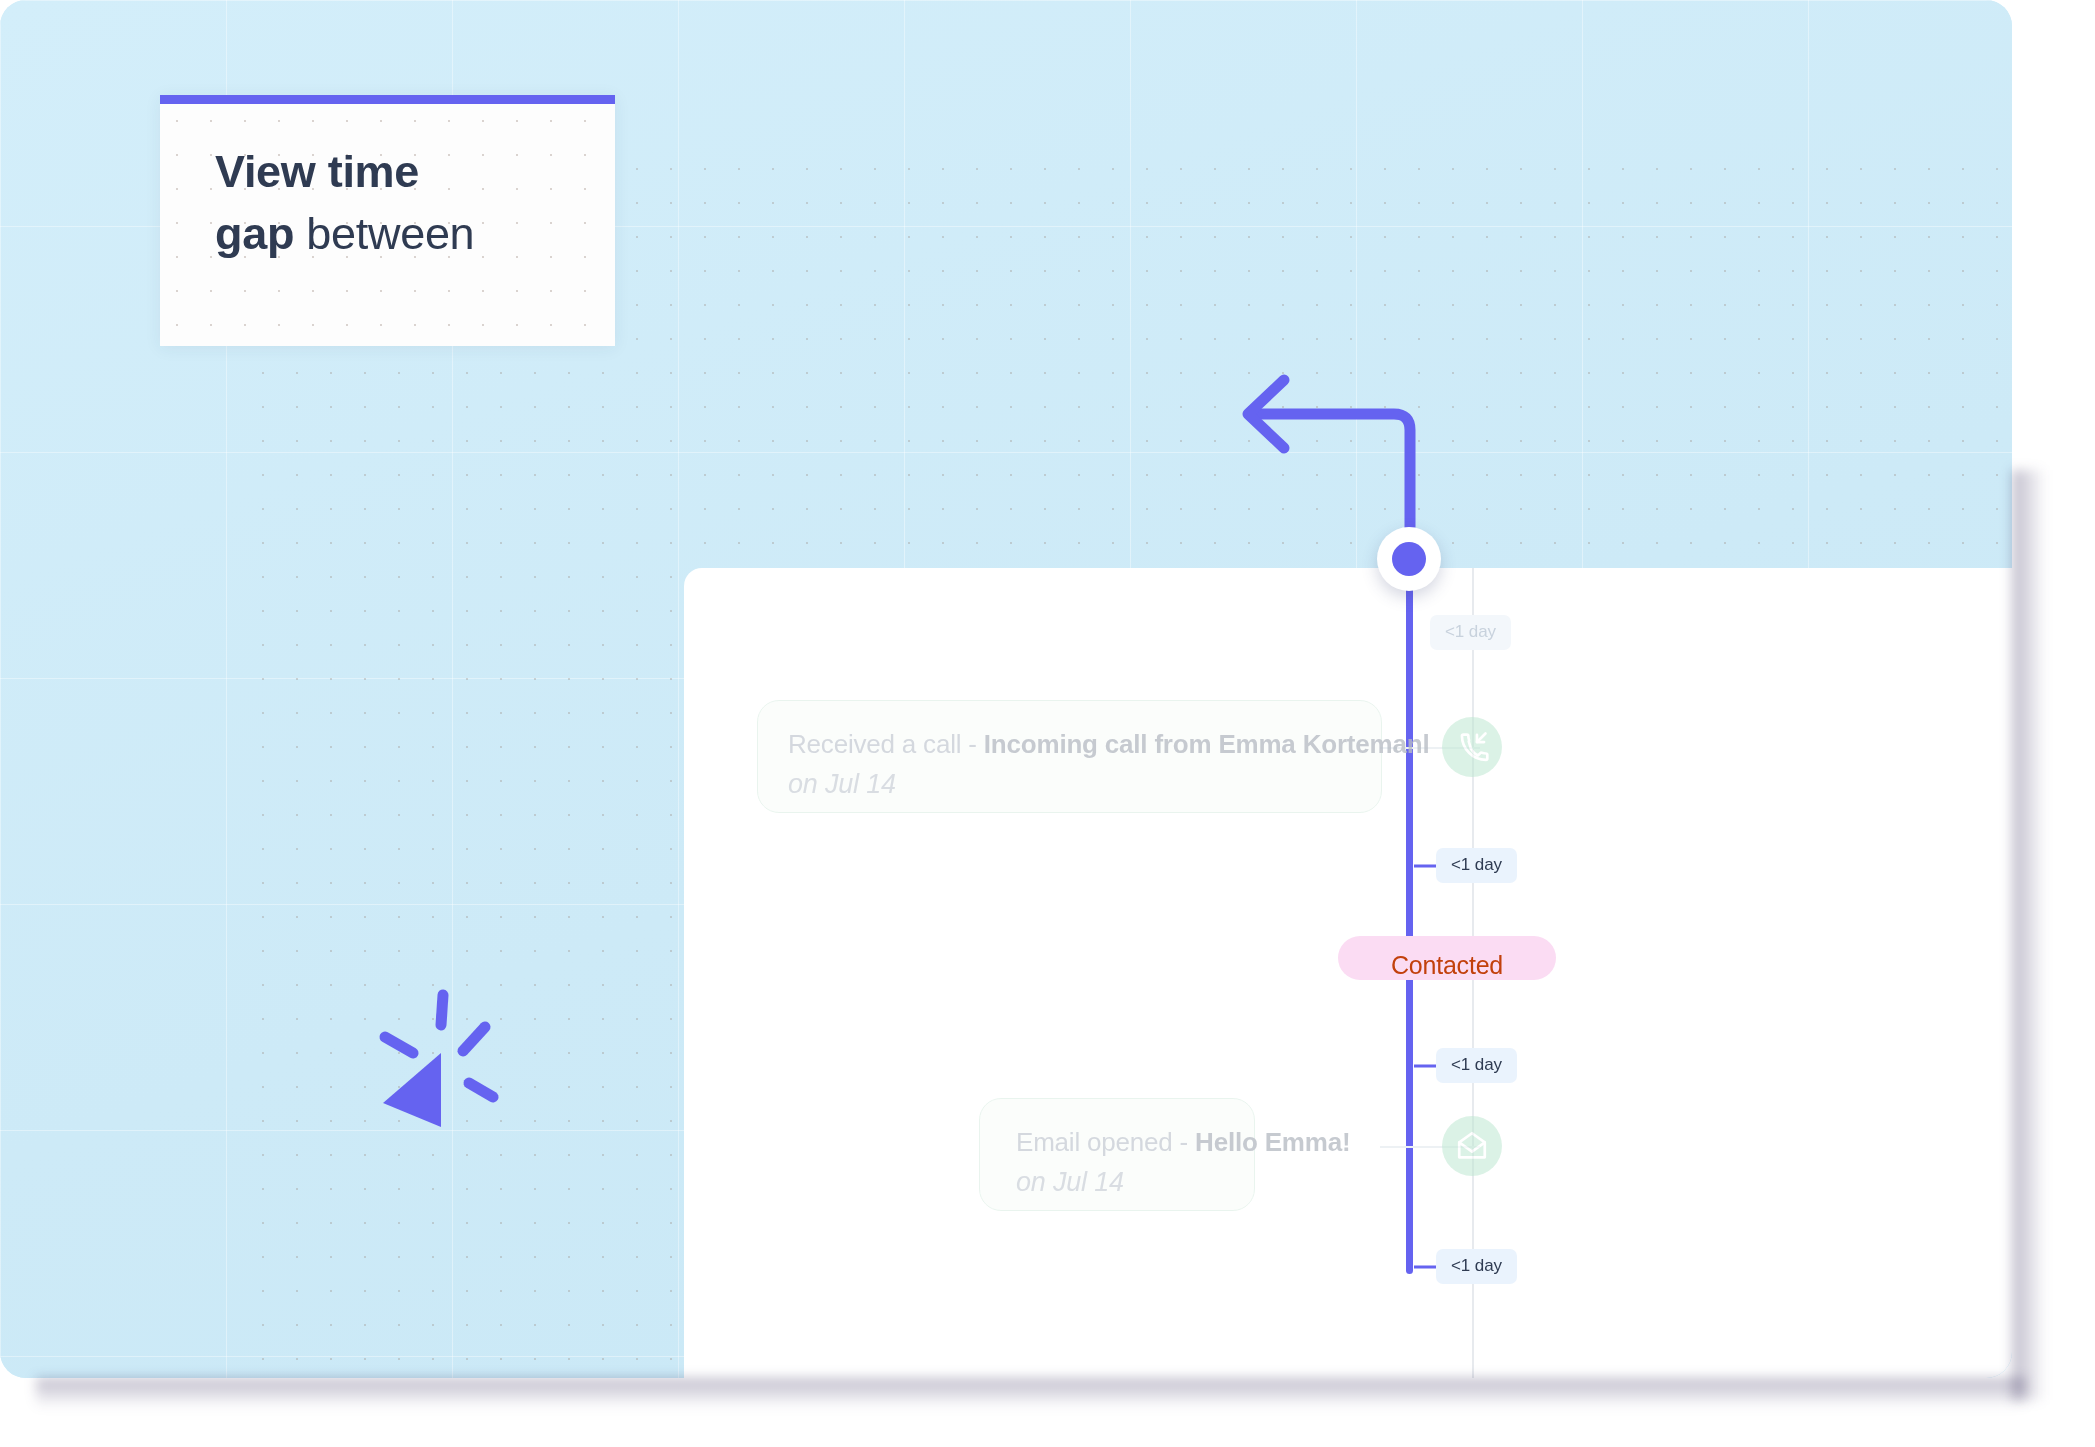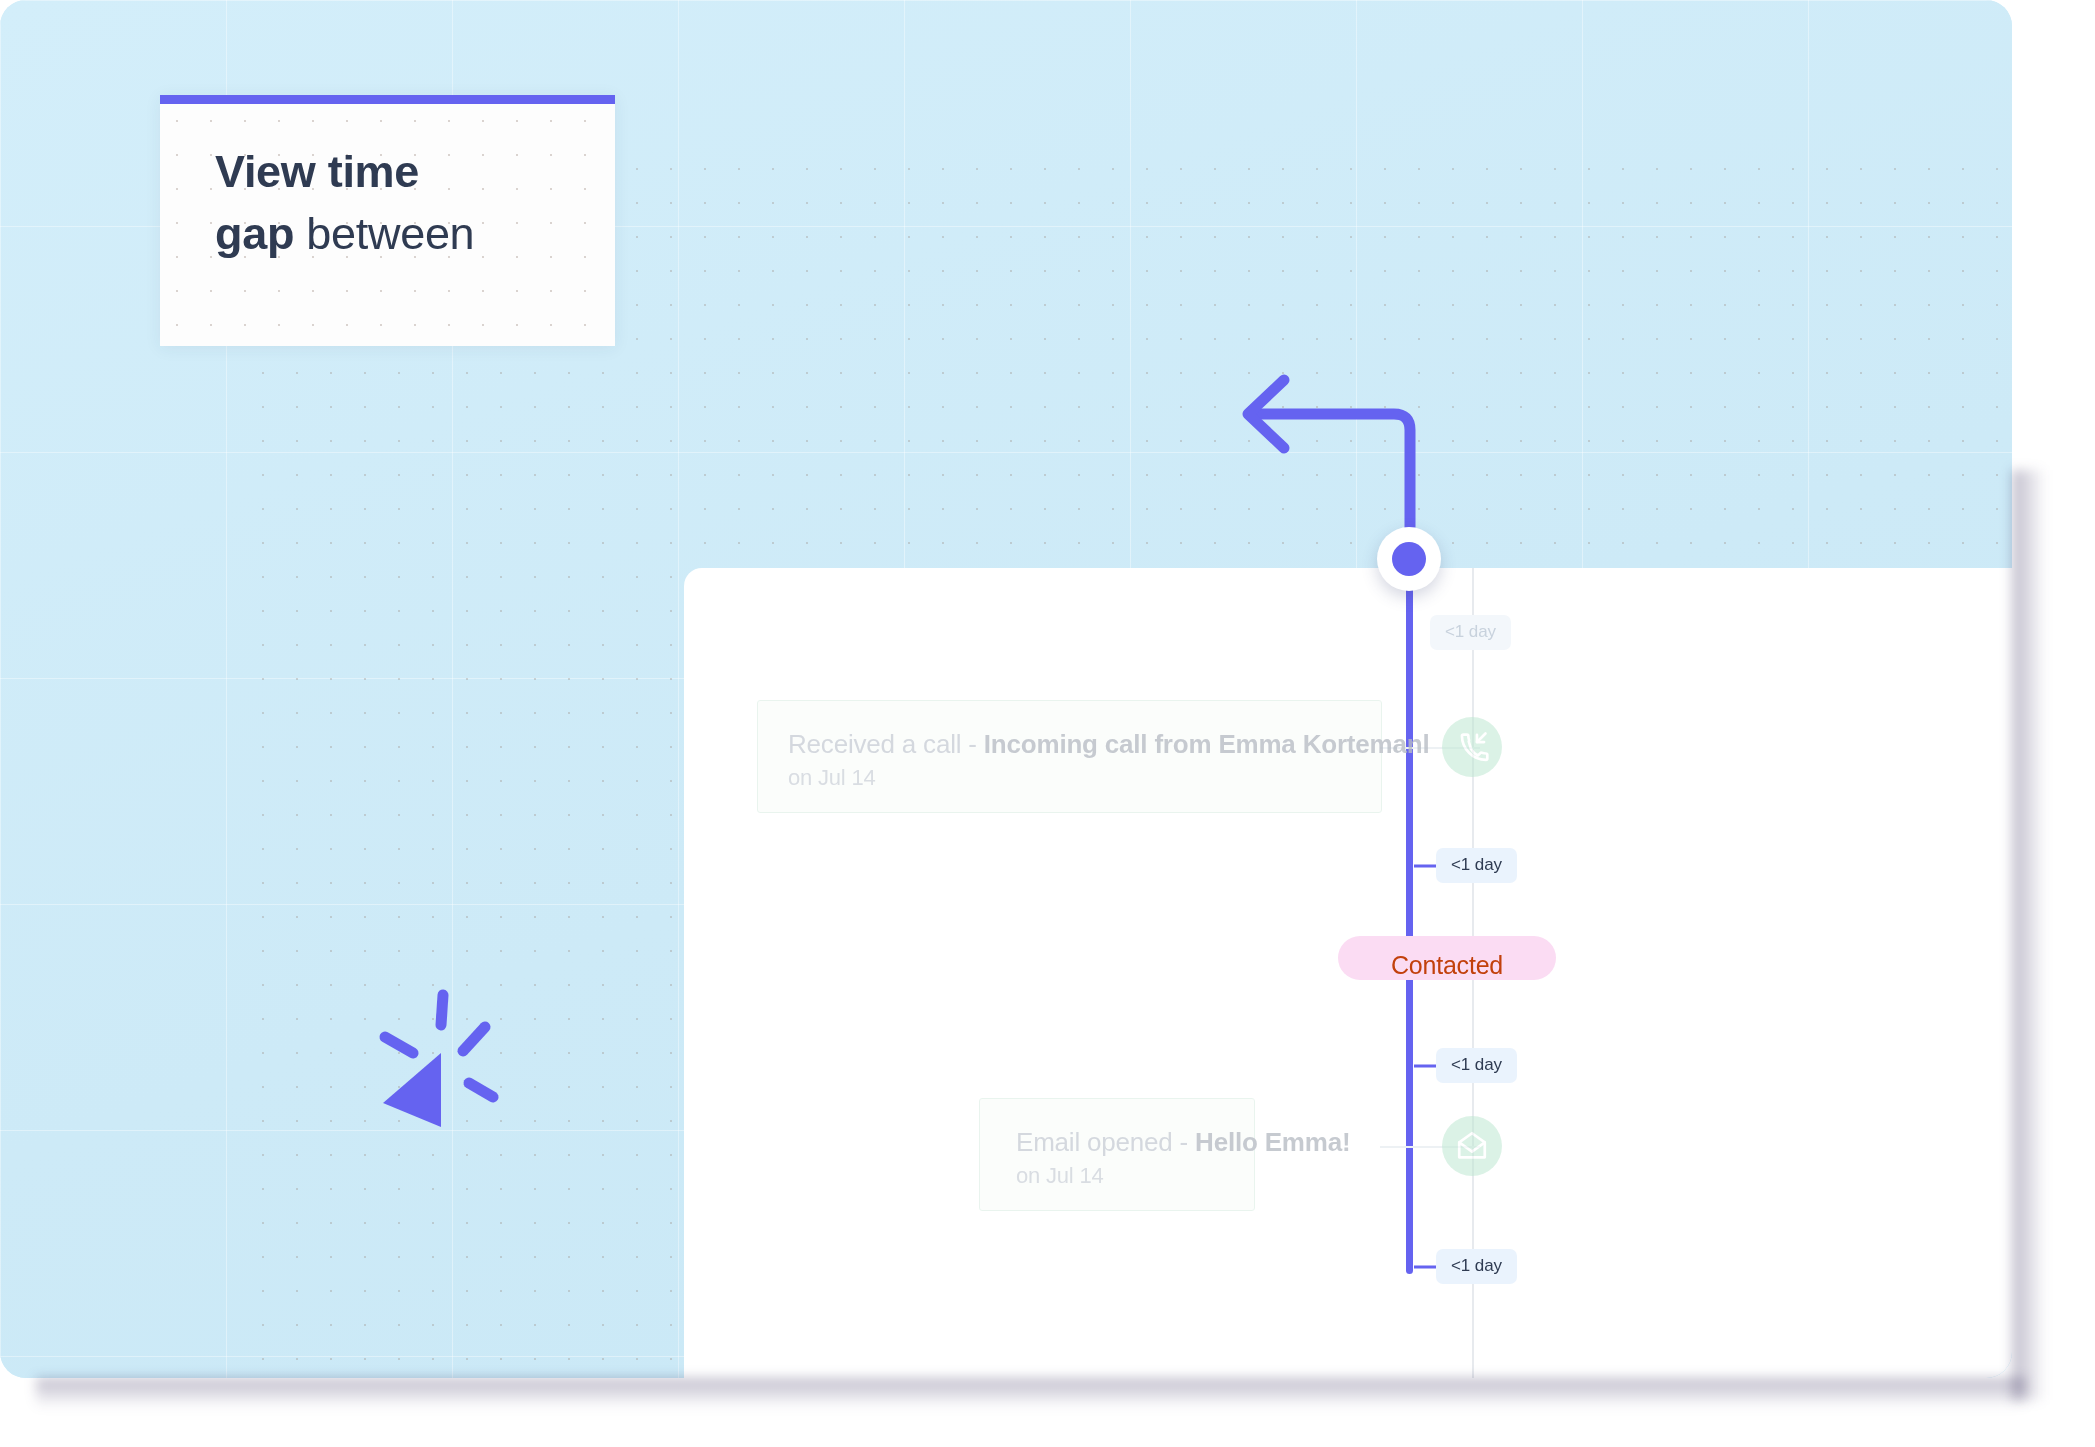--- a/index.html
+++ b/index.html
@@ -136,31 +136,31 @@
   
   .connector{
     position:absolute;height:2px;background:#edf1f4;
   }
 
   
   .evcard{
     position:absolute;
     background:#fafdfb;
     border:1.5px solid #e4f2ea;
-    border-radius:3px;
+    border-radius:22px;
     padding:26px 30px 28px;
     box-sizing:border-box;
   }
   .evcard .line1{
     font-size:26px;line-height:34px;color:#c9ced6;letter-spacing:-0.2px;
     white-space:nowrap;
   }
   .evcard .line1 b{color:#b7bcc4;font-weight:700;}
   .evcard .line2{
-    font-size:22px;line-height:34px;color:#cfd4db;letter-spacing:-0.2px;
+    font-size:27px;line-height:34px;color:#cfd4db;margin-top:6px;letter-spacing:-0.2px;font-style:italic;
   }
   .evcard.dim{opacity:.78;}
 
   
   #contacted{
     position:absolute;left:1338px;top:936px;
     height:44px;min-width:218px;
     background:#fbdcf3;
     border-radius:22px;
     display:flex;align-items:flex-end;justify-content:center;

